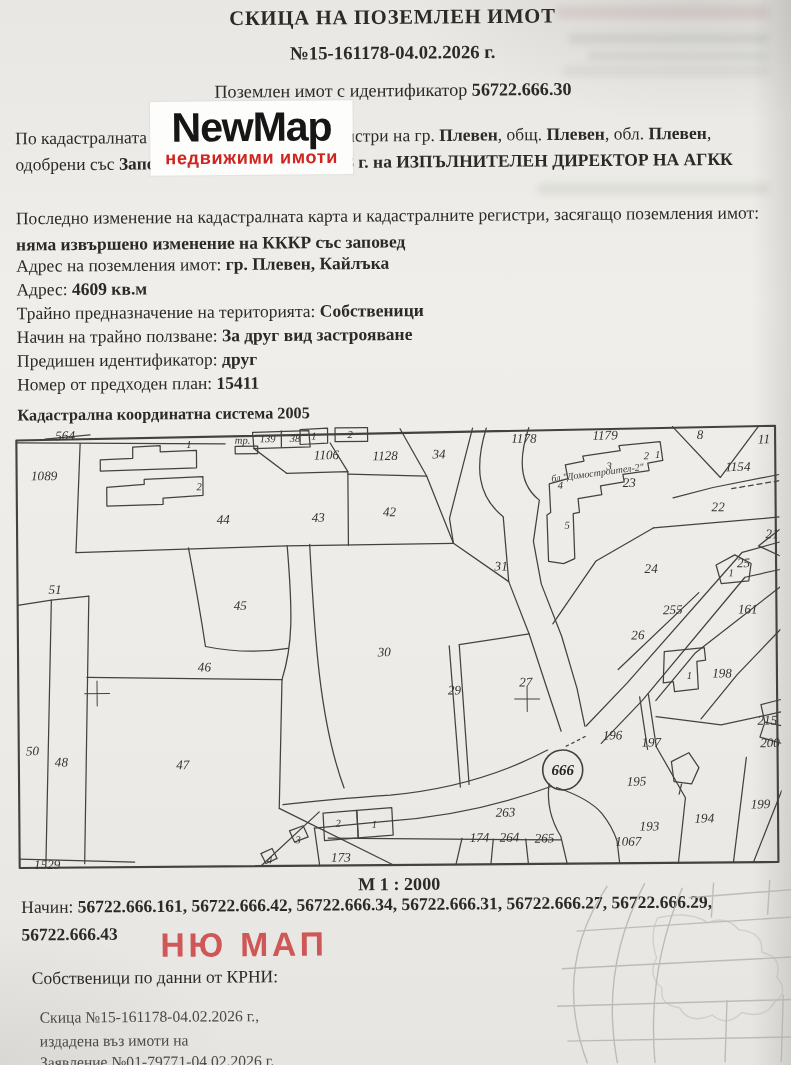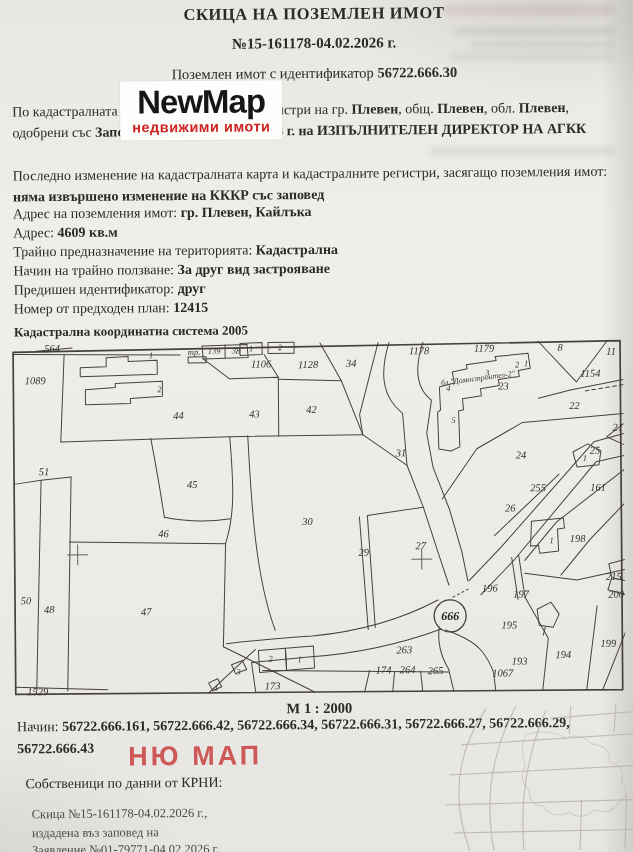--- a/index.html
+++ b/index.html
@@ -62,24 +62,24 @@
   <div class="abs para" style="left:14px;top:163px;width:605px;"><span>Последно изменение на кадастралната карта и кадастралните регистри, засягащо поземления имот: </span><span class="b">няма извършено изменение на КККР със заповед</span></div>
 
   <div class="abs logo" style="left:122px;top:80px;width:142px;">
     <span class="nm">NewMap</span>
     <span class="tg" id="logo-tagline" style="color: rgb(207, 36, 32);">недвижими имоти</span>
   </div>
 
   <div class="abs" style="left:14px;top:204px;">
     <div class="infoline" style="margin-bottom:3px;"><span>Адрес на поземления имот: </span><span class="b">гр. Плевен, Кайлъка</span></div>
     <div class="infoline" style="margin-bottom:3px;"><span>Адрес: </span><span class="b">4609 кв.м</span></div>
-    <div class="infoline" style="margin-bottom:3px;"><span>Трайно предназначение на територията: </span><span class="b">Кадастрална</span></div>
+    <div class="infoline" style="margin-bottom:3px;"><span>Трайно предназначение на територията: </span><span class="b">Собственици</span></div>
     <div class="infoline" style="margin-bottom:3px;"><span>Начин на трайно ползване: </span><span class="b">За друг вид застрояване</span></div>
     <div class="infoline" style="margin-bottom:3px;"><span>Предишен идентификатор: </span><span class="b">друг</span></div>
-    <div class="infoline"><span>Номер от предходен план: </span><span class="b">12415</span></div>
+    <div class="infoline"><span>Номер от предходен план: </span><span class="b">15411</span></div>
   </div>
 
   <div class="abs syslabel" style="left:14px;top:322px;">Кадастрална координатна система 2005</div>
 
   <svg class="abs" style="left:10px;top:340px;" width="613" height="360" viewBox="0 0 613 360">
     <g fill="none" stroke="#45423e" stroke-width="1" stroke-linejoin="round" stroke-linecap="round">
       <path d="M3,10 L610,3 L610,352 L3,352 Z" stroke-width="1.7"></path>
       <path d="M3,12 L170,14"></path>
       <path d="M26,9 L62,6"></path>
       <path d="M54,13 L50,100"></path>
@@ -227,21 +227,21 @@
   <div class="abs center scale" style="top:700px;">М 1 : 2000</div>
 
   <div class="abs neighbors" style="left:14px;top:714px;width:608px;">
     <span>Начин: </span><span class="b">56722.666.161, 56722.666.42, 56722.666.34, 56722.666.31, 56722.666.27, 56722.666.29, 56722.666.43</span>
   </div>
 
   <div class="abs redmark" id="red-watermark" style="left: 125px; top: 740px; color: rgb(201, 56, 58);">НЮ МАП</div>
 
   <div class="abs owners" style="left:22px;top:774px;">Собственици по данни от КРНИ:</div>
   <div class="abs small" style="left:28px;top:805px;">Скица №15-161178-04.02.2026 г.,</div>
-  <div class="abs small" style="left:28px;top:824px;">издадена въз заповед на</div>
+  <div class="abs small" style="left:28px;top:824px;">издадена въз имоти на</div>
   <div class="abs small" style="left:28px;top:841px;">Заявление №01-79771-04.02.2026 г.</div>
 
   <svg class="abs" style="left:428px;top:706px;" width="205" height="146" viewBox="0 0 205 146">
     <g fill="none" stroke="#b4b0aa" stroke-width="1.1" opacity=".8">
       <path d="M55,4 Q10,70 38,146"></path>
       <path d="M85,2 Q48,70 62,146"></path>
       <path d="M115,6 Q86,72 92,146"></path>
       <path d="M30,40 L205,30 M18,70 L205,62 M14,100 L205,96 M22,128 L205,126"></path>
       <path d="M140,2 L138,30 M185,0 L183,28 M150,96 L148,146 M195,92 L193,146 M120,14 L205,8"></path>
       <path d="M95,30 Q120,24 135,34 Q150,28 160,40 Q180,42 178,58 Q195,62 190,78 Q200,90 188,98 Q180,112 162,106 Q150,118 138,108 Q120,116 112,102 Q96,100 98,86 Q86,76 94,62 Q88,44 95,30 Z" opacity=".55"></path>

